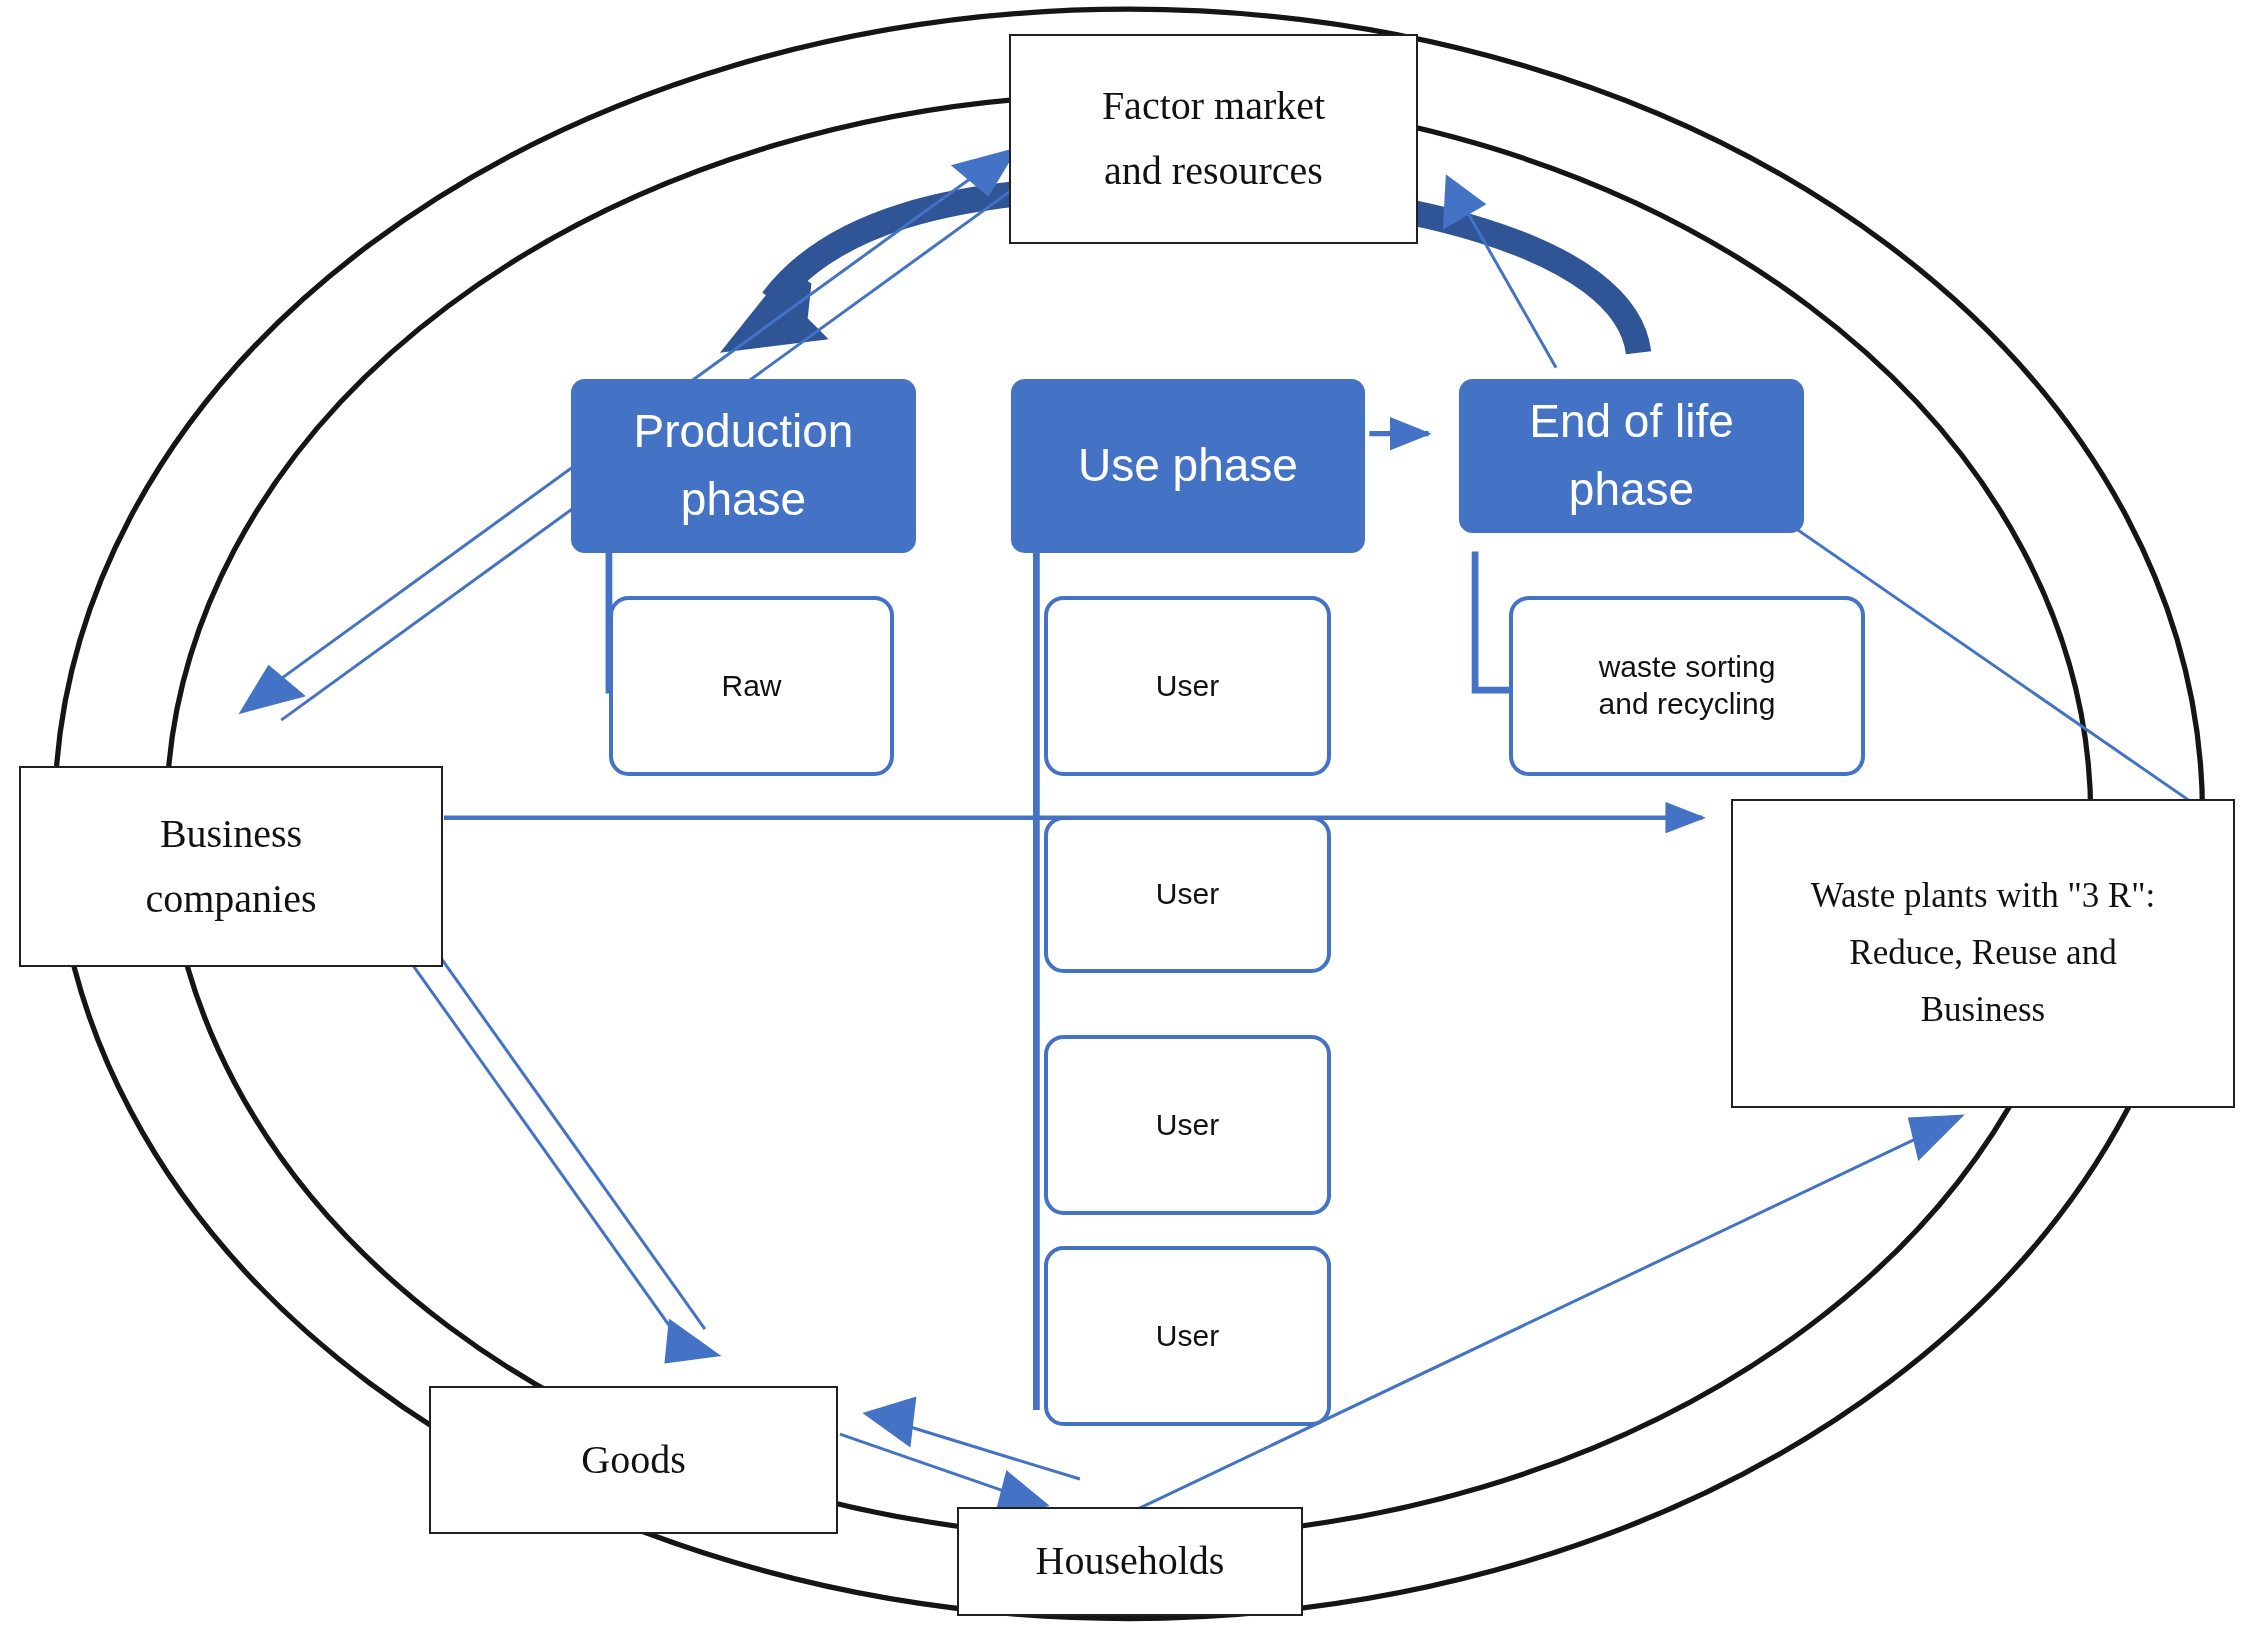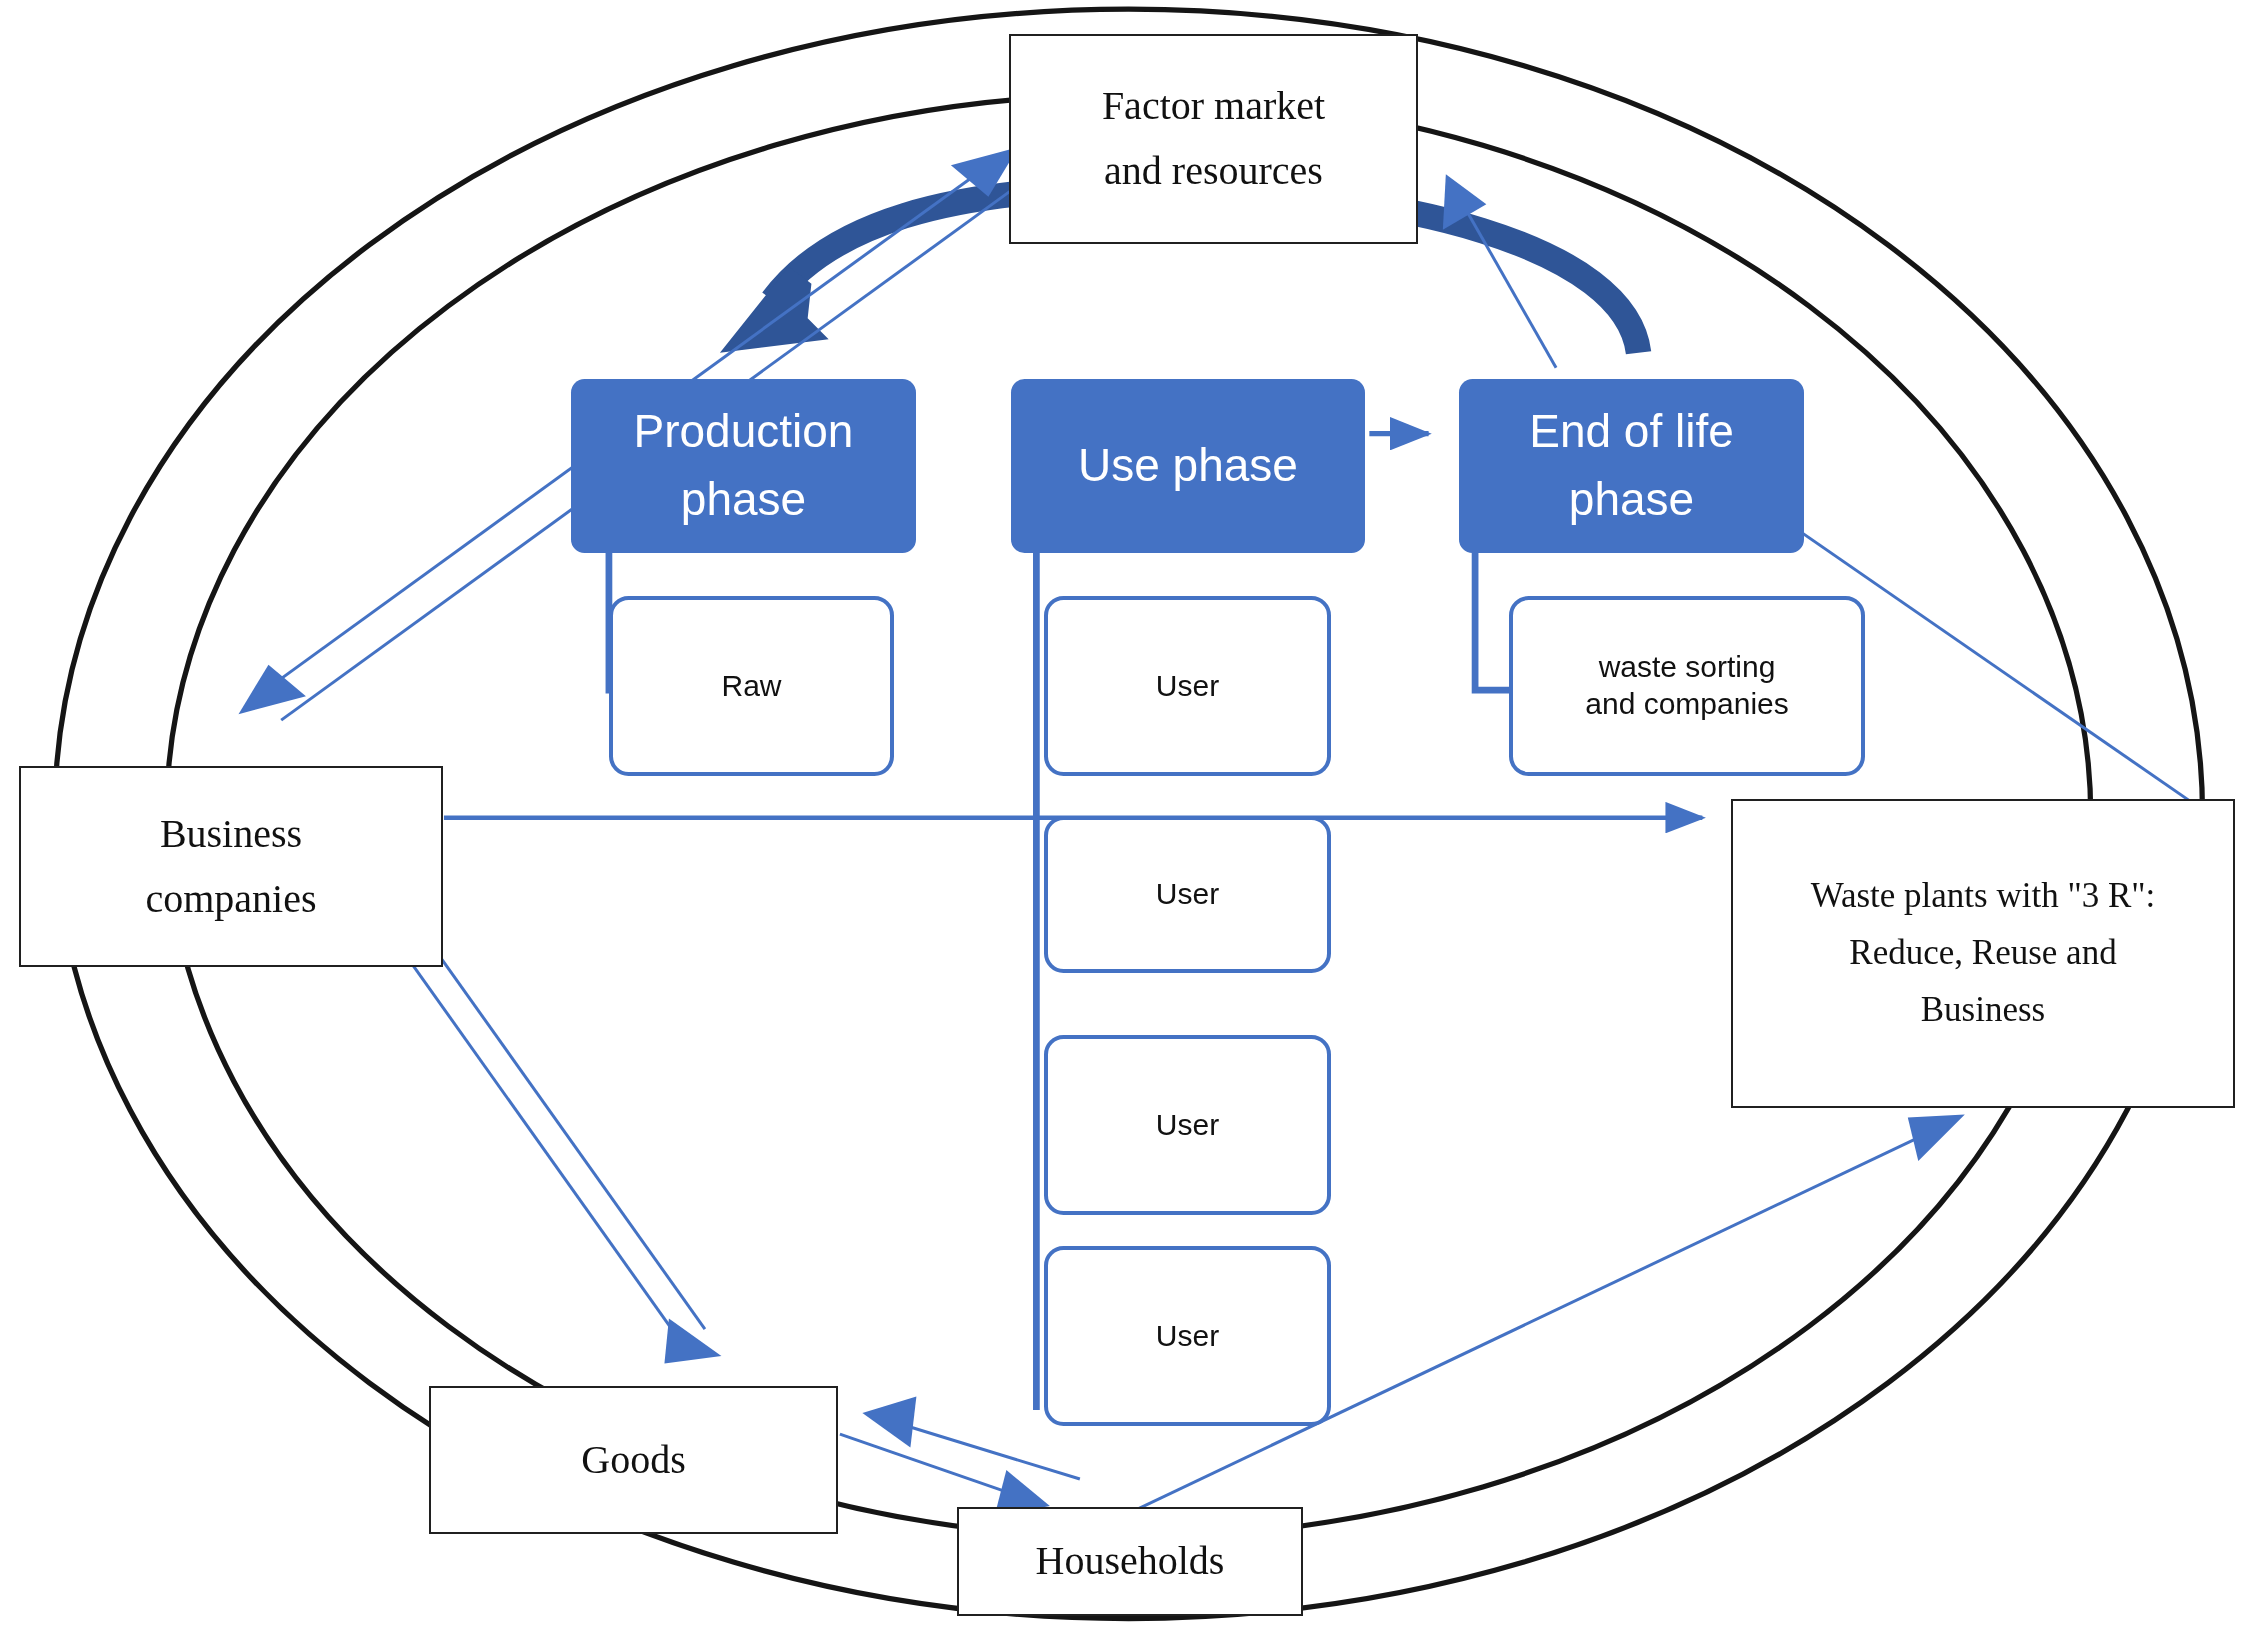--- a/index.html
+++ b/index.html
@@ -153,37 +153,37 @@
       <span class="ln">phase</span>
     </div>
   </div>
 
   <div class="node phase-node" style="left:1011px;top:379px;width:354px;height:174px;font-size:46px;">
     <div class="lines">
       <span class="ln">Use phase</span>
     </div>
   </div>
 
-  <div class="node phase-node" style="left:1459px;top:379px;width:345px;height:174px;font-size:46px;">
+  <div class="node phase-node" style="left:1459px;top:379px;width:345px;height:154px;font-size:46px;">
     <div class="lines">
       <span class="ln">End of life</span>
       <span class="ln">phase</span>
     </div>
   </div>
 
   <div class="node sub-node" style="left:609px;top:596px;width:285px;height:180px;font-size:30px;">
     <div class="lines">
       <span class="ln">Raw</span>
     </div>
   </div>
 
   <div class="node sub-node" style="left:1509px;top:596px;width:356px;height:180px;font-size:30px;">
     <div class="lines">
       <span class="ln">waste sorting</span>
-      <span class="ln">and companies</span>
+      <span class="ln">and recycling</span>
     </div>
   </div>
 
   <div class="node sub-node" style="left:1044px;top:596px;width:287px;height:180px;font-size:30px;">
     <div class="lines">
       <span class="ln">User</span>
     </div>
   </div>
   <div class="node sub-node" style="left:1044px;top:816px;width:287px;height:157px;font-size:30px;">
     <div class="lines">

